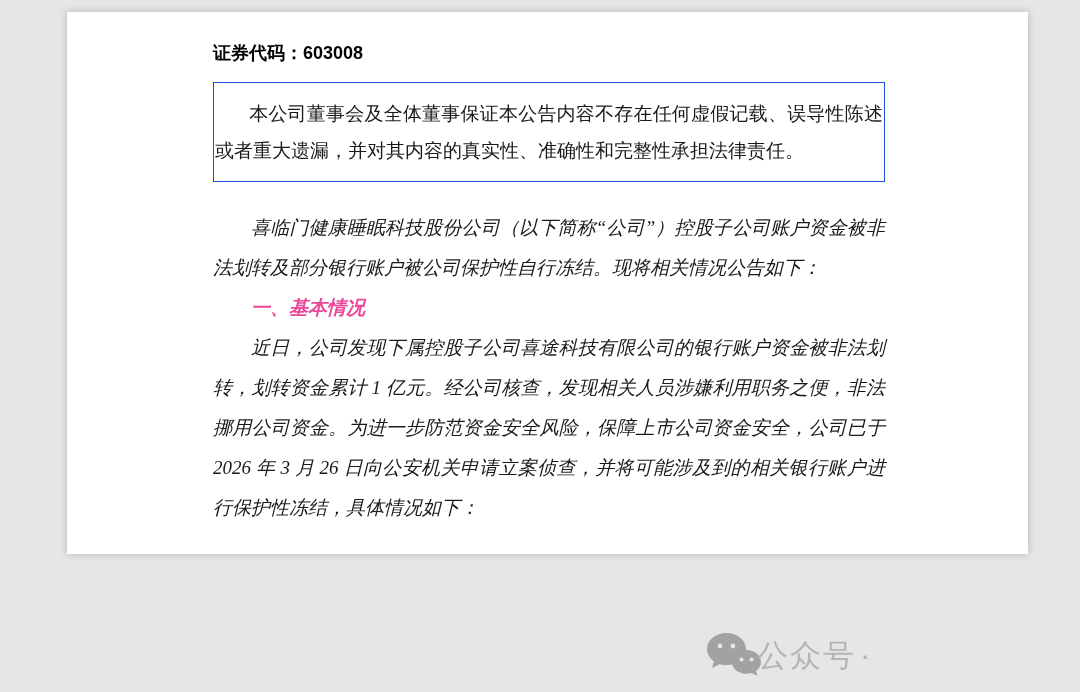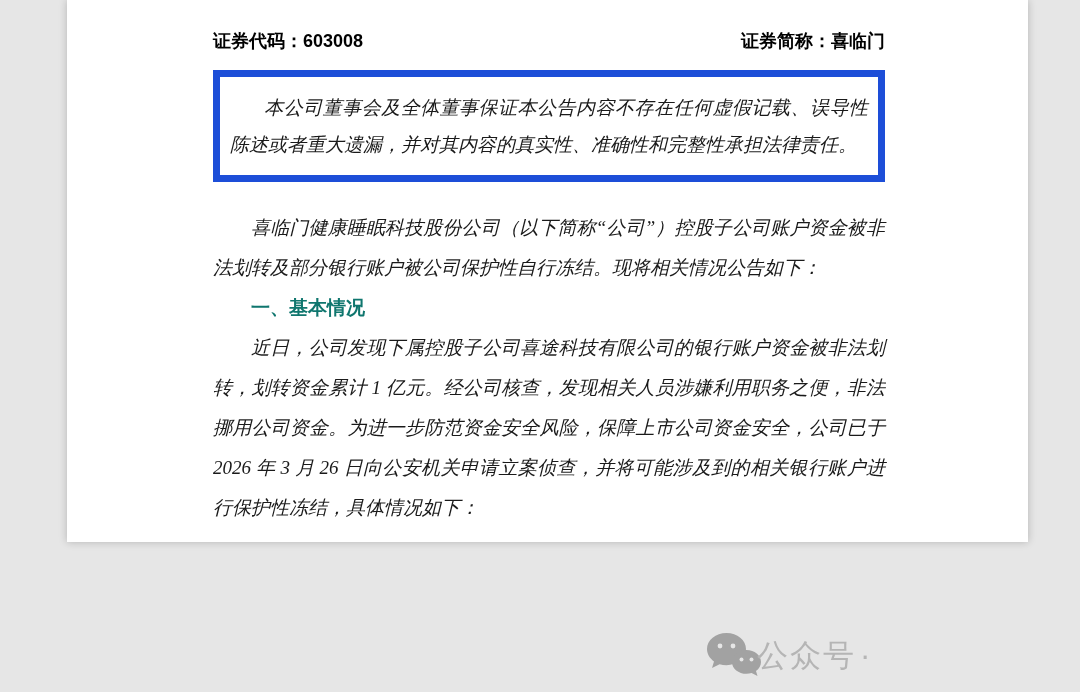--- a/index.html
+++ b/index.html
@@ -5,21 +5,21 @@
   * { margin: 0; padding: 0; box-sizing: border-box; }
   html, body {
     width: 1080px; height: 692px;
     overflow: hidden;
     background: #e6e6e6;
     font-family: "Liberation Serif", "DejaVu Serif", serif;
     position: relative;
   }
   .paper {
     position: absolute;
-    left: 67px; top: 0;
+    left: 67px; top: 12px;
     width: 961px; height: 542px;
     background: #ffffff;
     box-shadow: 0 0 8px rgba(0,0,0,0.22);
   }
   .content {
     position: absolute;
     left: 146px; top: 0;
     width: 672px;
     color: #111111;
   }
@@ -38,23 +38,22 @@
     margin-top: 34px;
     text-align: center;
     font-family: "Liberation Sans", "DejaVu Sans", sans-serif;
     font-weight: 700;
     font-size: 21px;
     line-height: 53px;
     color: #000000;
   }
   .disclaimer-box {
     margin-top: 18px;
-    border: 7px solid #1d4ed8;
-    padding: 12px 10px;
-    font-style: italic;
+    border: 1px solid #1d4ed8;
+    padding: 12px 1px;
   }
   .disclaimer-box p {
     font-size: 19px;
     line-height: 37px;
     text-align: justify;
     text-indent: 1.8em;
     color: #1a1a1a;
   }
   .body-text {
     margin-top: 26px;
@@ -64,21 +63,22 @@
   }
   .body-text p.para {
     text-align: justify;
     text-indent: 2em;
     font-style: italic;
   }
   .body-text p.section-heading {
     text-indent: 2em;
     font-weight: 700;
     font-family: "Liberation Sans", "DejaVu Sans", sans-serif;
-    color: #0f766e;
+    color: #ec4899;
+    font-style: italic;
   }
   .watermark {
     position: absolute;
     left: 705px; top: 630px;
     display: flex;
     align-items: center;
     z-index: 10;
     mix-blend-mode: multiply;
     pointer-events: none;
     white-space: nowrap;
@@ -98,21 +98,20 @@
   }
 </style>
 </head>
 <body>
 
 <div class="paper">
   <div class="content">
 
     <div class="doc-header">
       <span>证券代码：603008</span>
-      <span>证券简称：喜临门</span>
     </div>
 
 
     <div class="disclaimer-box">
       <p>本公司董事会及全体董事保证本公告内容不存在任何虚假记载、误导性陈述或者重大遗漏，并对其内容的真实性、准确性和完整性承担法律责任。</p>
     </div>
 
     <div class="body-text">
       <p class="para">喜临门健康睡眠科技股份公司（以下简称“公司”）控股子公司账户资金被非法划转及部分银行账户被公司保护性自行冻结。现将相关情况公告如下：</p>
       <p class="section-heading">一、基本情况</p>

